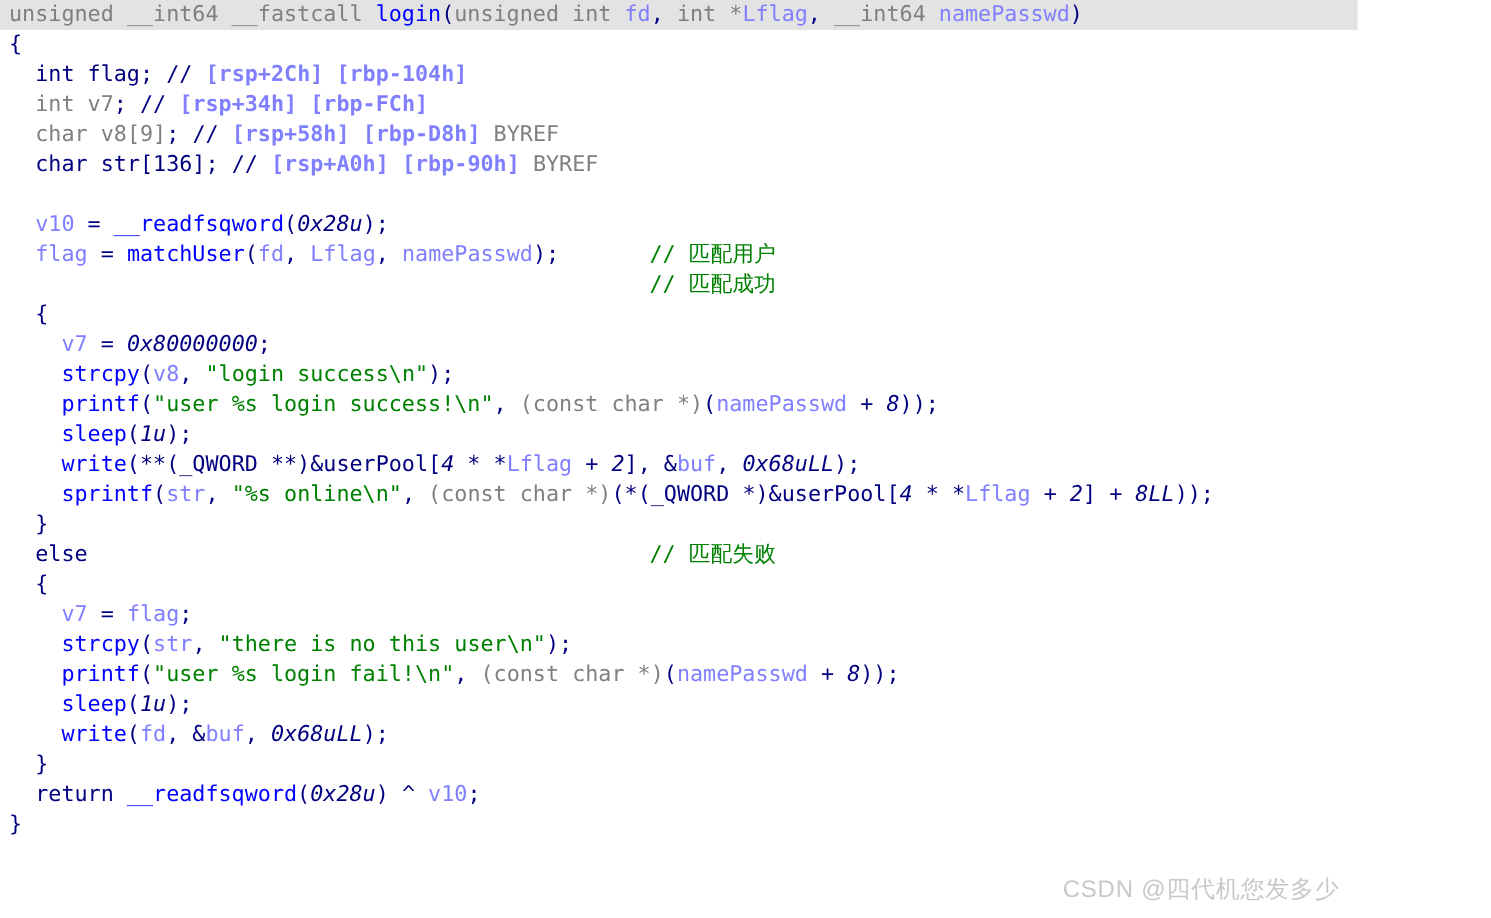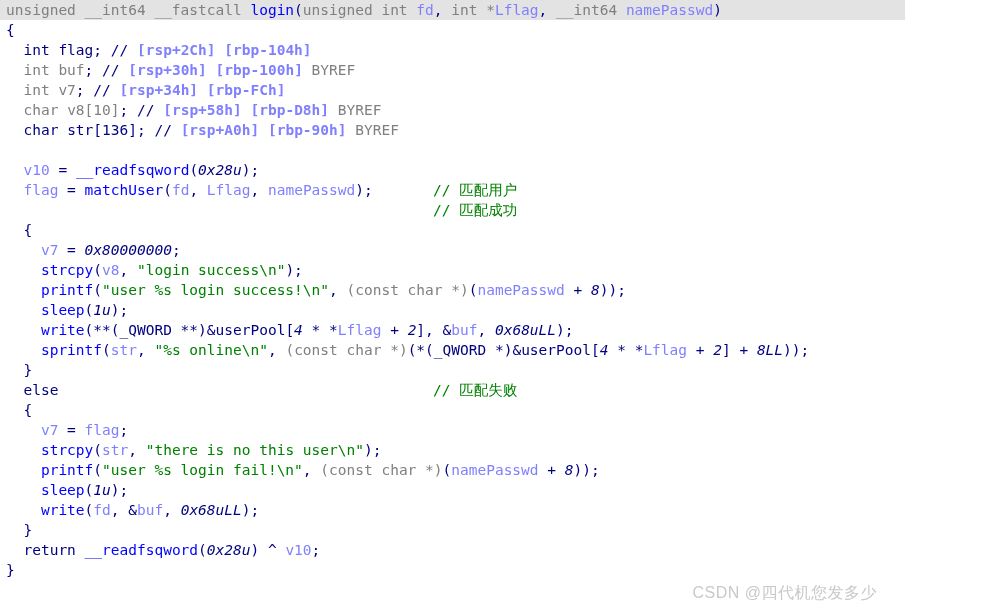--- a/index.html
+++ b/index.html
@@ -49,46 +49,45 @@
   .cmt     { color: #008000; }          
   .cmtoff  { color: #8080ff; font-weight: bold; }          
   .cmtslash{ color: #000080; }
   .punct   { color: #000080; }
   .brace   { color: #000080; }
   .gray    { color: #808080; }
   .cast    { color: #808080; }
 
   #watermark {
     position: absolute;
-    right: 28px;
+    right: 12px;
     bottom: 8px;
     font-family: "Liberation Sans", sans-serif;
     font-size: 16px;
     color: #c9c9c9;
     letter-spacing: 0.5px;
     user-select: none;
     pointer-events: none;
   }
 </style>
 </head>
 <body>
 
 <div id="pseudocode">
 
   <div class="code-line highlighted"><span class="main"><span class="gray">unsigned __int64 </span><span class="gray">__fastcall </span><span class="fn">login</span><span class="punct">(</span><span class="gray">unsigned int </span><span class="lvar">fd</span><span class="punct">, </span><span class="gray">int *</span><span class="lvar">Lflag</span><span class="punct">, </span><span class="gray">__int64 </span><span class="lvar">namePasswd</span><span class="punct">)</span></span></div>
 
   <div class="code-line"><span class="brace">{</span></div>
 
   <div class="code-line">  <span class="kw">int </span><span class="kw">flag</span><span class="punct">; </span><span class="cmtslash">// </span><span class="cmtoff">[rsp+2Ch] [rbp-104h]</span></div>
 
-  <div class="code-line">  <span class="gray">int </span><span class="gray">buf</span><span class="punct">; </span><span class="cmtslash">// </span><span class="cmtoff">[rsp+30h] [rbp-100h] </span><span class="gray">BYREF</span></div>
 
   <div class="code-line">  <span class="gray">int </span><span class="gray">v7</span><span class="punct">; </span><span class="cmtslash">// </span><span class="cmtoff">[rsp+34h] [rbp-FCh]</span></div>
 
-  <div class="code-line">  <span class="gray">char </span><span class="gray">v8[10]</span><span class="punct">; </span><span class="cmtslash">// </span><span class="cmtoff">[rsp+58h] [rbp-D8h] </span><span class="gray">BYREF</span></div>
+  <div class="code-line">  <span class="gray">char </span><span class="gray">v8[9]</span><span class="punct">; </span><span class="cmtslash">// </span><span class="cmtoff">[rsp+58h] [rbp-D8h] </span><span class="gray">BYREF</span></div>
 
   <div class="code-line">  <span class="kw">char </span><span class="kw">str[136]</span><span class="punct">; </span><span class="cmtslash">// </span><span class="cmtoff">[rsp+A0h] [rbp-90h] </span><span class="gray">BYREF</span></div>
 
 
   <div class="code-line"> </div>
 
   <div class="code-line">  <span class="lvar">v10</span><span class="punct"> = </span><span class="fn">__readfsqword</span><span class="punct">(</span><span class="num">0x28u</span><span class="punct">);</span></div>
 
 
   <div class="code-line"><span class="main">  <span class="lvar">flag</span><span class="punct"> = </span><span class="fn">matchUser</span><span class="punct">(</span><span class="lvar">fd</span><span class="punct">, </span><span class="lvar">Lflag</span><span class="punct">, </span><span class="lvar">namePasswd</span><span class="punct">);</span></span><span class="cmt cmt-col">// 匹配用户</span></div>

